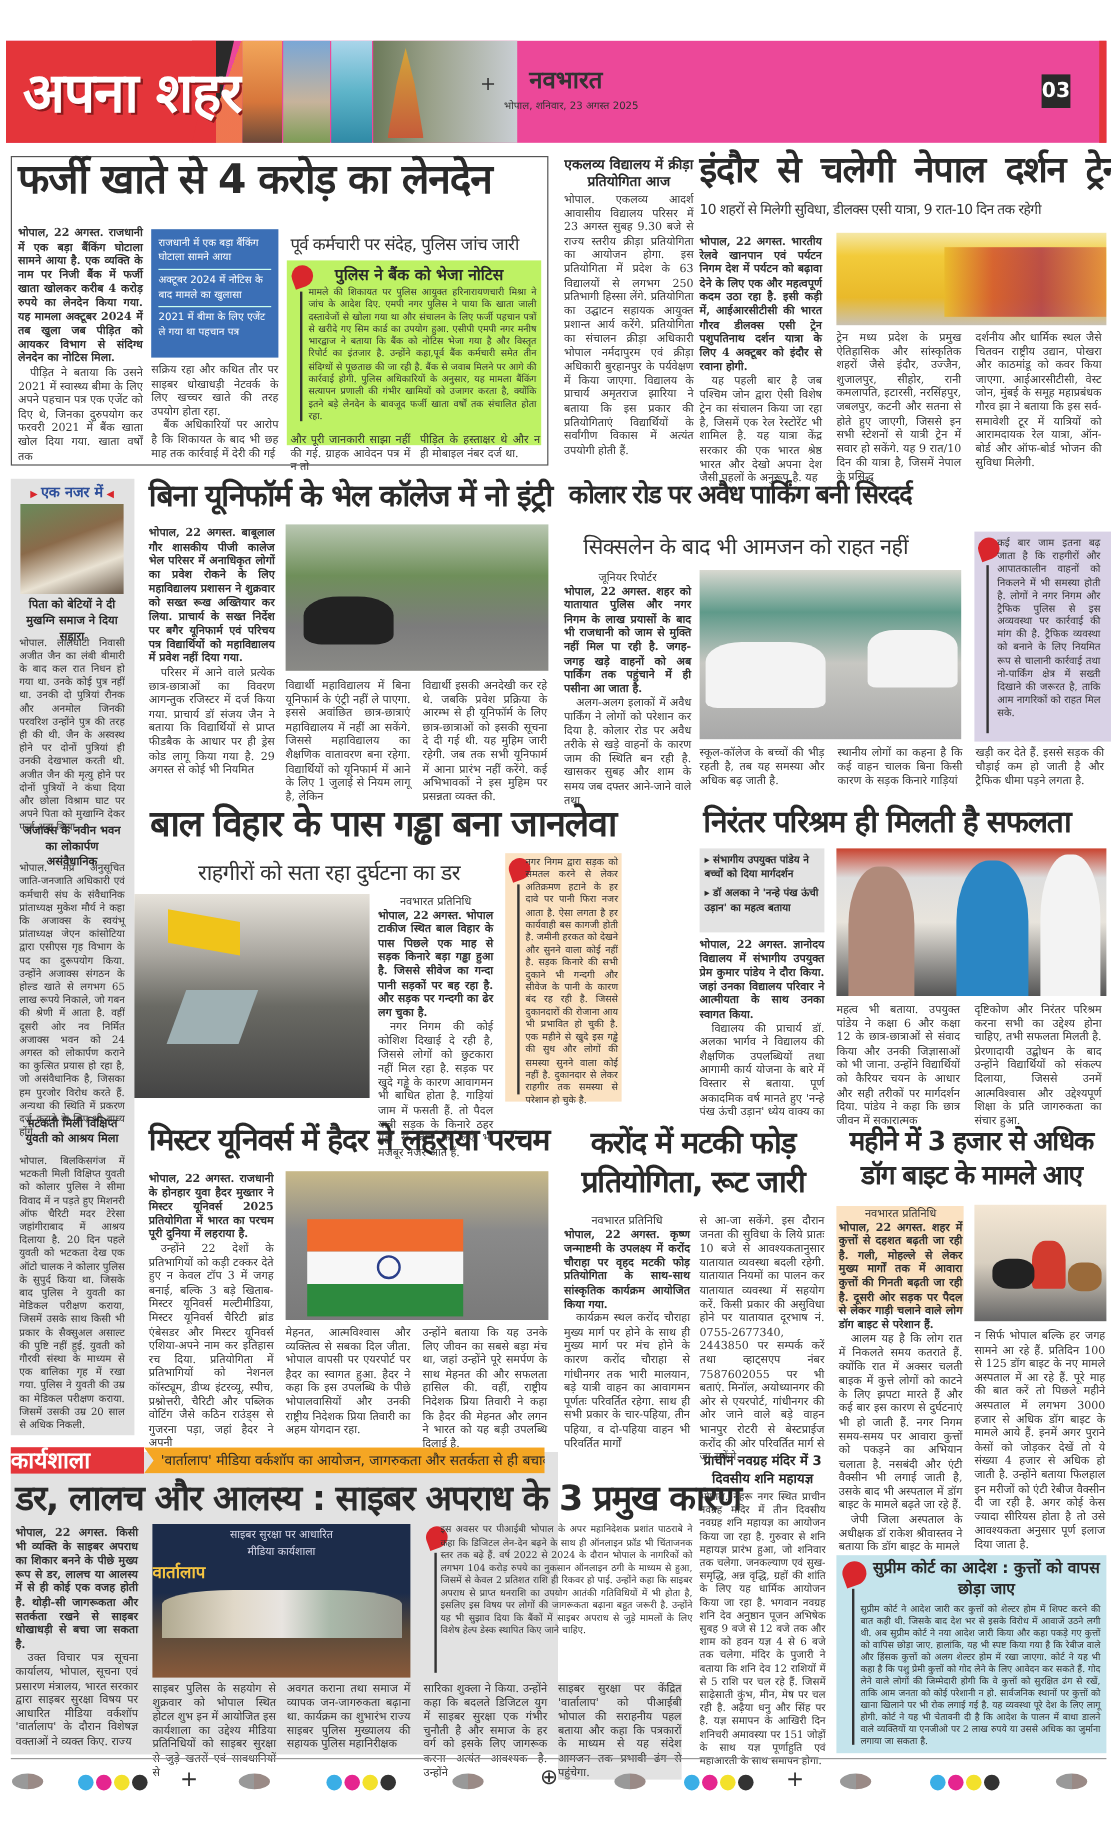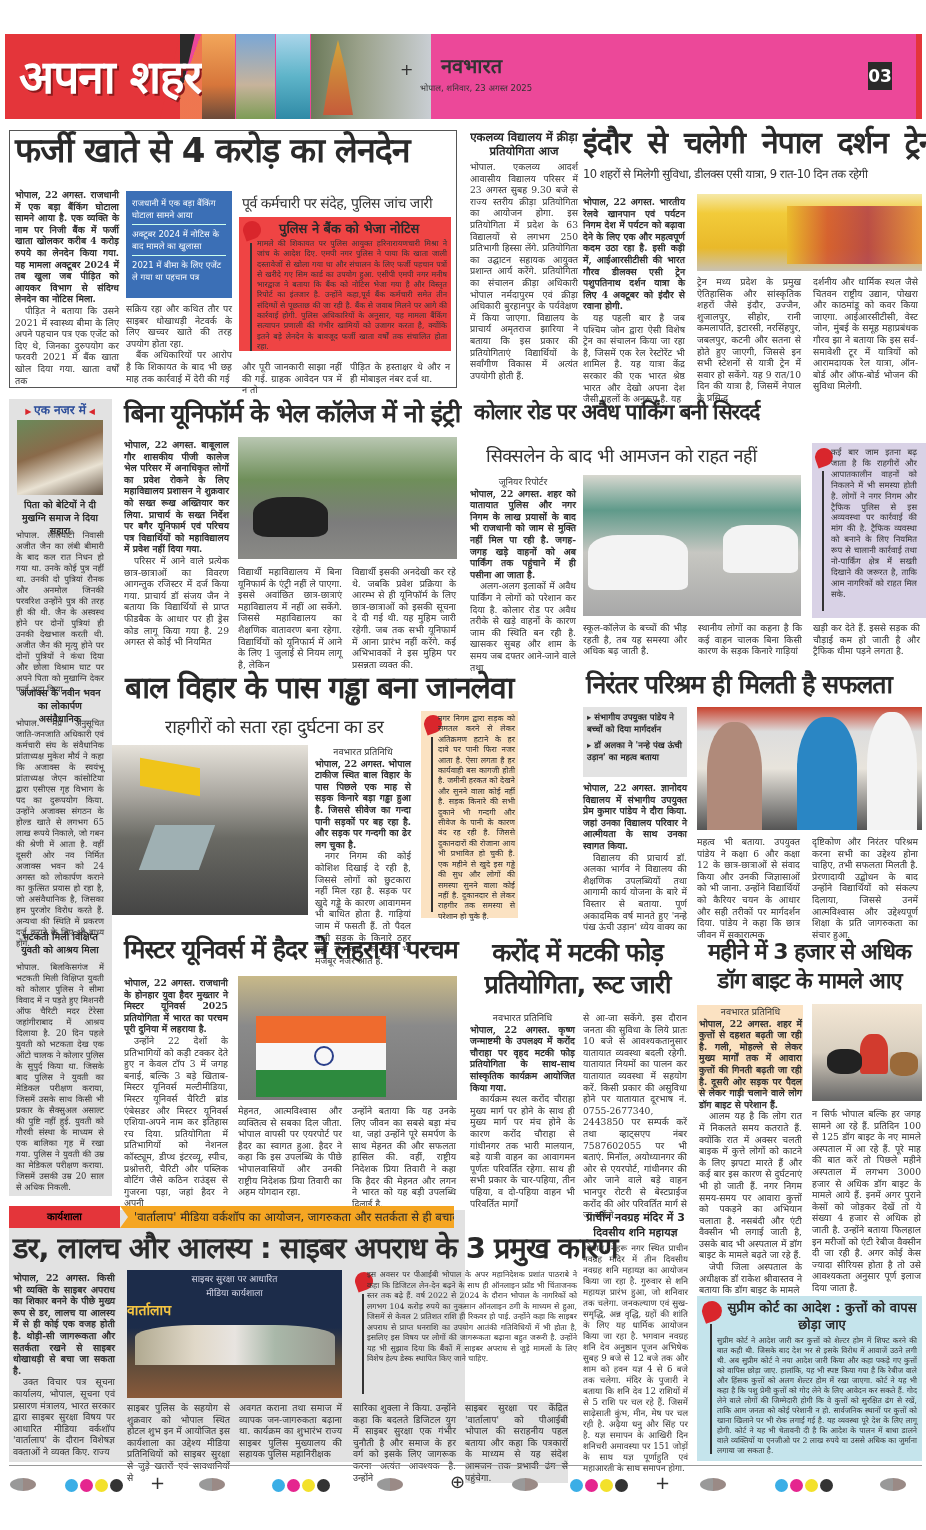--- a/index.html
+++ b/index.html
@@ -46,21 +46,21 @@
   <div class="abs" style="left:116px;top:60px;width:106px;height:107px;background:#3b6fb6;padding:6px;">
     <div style="color:#fff;font-size:8.5px;line-height:12px;border-bottom:1px solid #cfe;padding-bottom:3px;">राजधानी में एक बड़ा बैंकिंग घोटाला सामने आया</div>
     <div style="color:#fff;font-size:8.5px;line-height:12px;border-bottom:1px solid #cfe;padding:3px 0;">अक्टूबर 2024 में नोटिस के बाद मामले का खुलासा</div>
     <div style="color:#fff;font-size:8.5px;line-height:12px;padding-top:3px;">2021 में बीमा के लिए एजेंट ले गया था पहचान पत्र</div>
   </div>
   <div class="txt abs" style="left:116px;top:172px;width:106px;">
     <div>सक्रिय रहा और कथित तौर पर साइबर धोखाधड़ी नेटवर्क के लिए खच्चर खाते की तरह उपयोग होता रहा.</div>
     <p>बैंक अधिकारियों पर आरोप है कि शिकायत के बाद भी छह माह तक कार्रवाई में देरी की गई</p>
   </div>
   <div class="sub abs" style="left:232px;top:62px;font-size:14px;">पूर्व कर्मचारी पर संदेह, पुलिस जांच जारी</div>
-  <div class="abs" style="left:229px;top:86px;width:212px;height:134px;background:#ef4444;">
+  <div class="abs" style="left:229px;top:86px;width:212px;height:154px;background:#bef264;">
     <div class="qmark" style="left:4px;top:4px;"></div>
     <div class="vline" style="left:11px;top:26px;height:108px;"></div>
     <div style="position:absolute;left:40px;top:2px;font-weight:bold;font-size:13px;color:#2a2a2a;white-space:nowrap;">पुलिस ने बैंक को भेजा नोटिस</div>
     <div class="txt" style="position:absolute;left:18px;top:22px;width:190px;font-size:7.8px;line-height:10.3px;">मामले की शिकायत पर पुलिस आयुक्त हरिनारायणचारी मिश्रा ने जांच के आदेश दिए. एमपी नगर पुलिस ने पाया कि खाता जाली दस्तावेजों से खोला गया था और संचालन के लिए फर्जी पहचान पत्रों से खरीदे गए सिम कार्ड का उपयोग हुआ. एसीपी एमपी नगर मनीष भारद्वाज ने बताया कि बैंक को नोटिस भेजा गया है और विस्तृत रिपोर्ट का इंतजार है. उन्होंने कहा,पूर्व बैंक कर्मचारी समेत तीन संदिग्धों से पूछताछ की जा रही है. बैंक से जवाब मिलने पर आगे की कार्रवाई होगी. पुलिस अधिकारियों के अनुसार, यह मामला बैंकिंग सत्यापन प्रणाली की गंभीर खामियों को उजागर करता है, क्योंकि इतने बड़े लेनदेन के बावजूद फर्जी खाता वर्षों तक संचालित होता रहा.</div>
   </div>
   <div class="txt abs" style="left:232px;top:230px;width:100px;">और पूरी जानकारी साझा नहीं की गई. ग्राहक आवेदन पत्र में न तो</div>
   <div class="txt abs" style="left:340px;top:230px;width:100px;">पीड़ित के हस्ताक्षर थे और न ही मोबाइल नंबर दर्ज था.</div>
 </div>
 
 <div class="abs" style="left:470px;top:130px;width:108px;">
@@ -198,21 +198,21 @@
 <div class="abs" style="left:697px;top:1296px;width:225px;height:165px;background:#c5e4ec;">
   <div class="qmark" style="left:5px;top:5px;width:20px;height:20px;"></div>
   <div class="vline" style="left:13px;top:28px;height:130px;"></div>
   <div style="position:absolute;left:30px;top:3px;width:190px;text-align:center;font-weight:bold;font-size:13px;line-height:17px;color:#2a2a2a;">सुप्रीम कोर्ट का आदेश : कुत्तों को वापस छोड़ा जाए</div>
   <div class="txt" style="position:absolute;left:20px;top:40px;width:200px;font-size:7.6px;line-height:10px;">सुप्रीम कोर्ट ने आदेश जारी कर कुत्तों को शेल्टर होम में शिफ्ट करने की बात कही थी. जिसके बाद देश भर से इसके विरोध में आवाजें उठने लगी थी. अब सुप्रीम कोर्ट ने नया आदेश जारी किया और कहा पकड़े गए कुत्तों को वापिस छोड़ा जाए. हालांकि, यह भी स्पष्ट किया गया है कि रेबीज वाले और हिंसक कुत्तों को अलग शेल्टर होम में रखा जाएगा. कोर्ट ने यह भी कहा है कि पशु प्रेमी कुत्तों को गोद लेने के लिए आवेदन कर सकते हैं. गोद लेने वाले लोगों की जिम्मेदारी होगी कि वे कुत्तों को सुरक्षित ढंग से रखें, ताकि आम जनता को कोई परेशानी न हो. सार्वजनिक स्थानों पर कुत्तों को खाना खिलाने पर भी रोक लगाई गई है. यह व्यवस्था पूरे देश के लिए लागू होगी. कोर्ट ने यह भी चेतावनी दी है कि आदेश के पालन में बाधा डालने वाले व्यक्तियों या एनजीओ पर 2 लाख रुपये या उससे अधिक का जुर्माना लगाया जा सकता है.</div>
 </div>
 
 <div class="abs" style="left:9px;top:1210px;width:456px;height:252px;background:#e2e2e2;"></div>
 <div class="abs" style="left:465px;top:1232px;width:0;height:0;"></div>
 <div class="abs" style="left:9px;top:1206px;width:111px;height:22px;background:#e4353a;">
-  <span style="display:block;text-align:center;color:#000000;font-weight:bold;font-size:10px;line-height:22px;">कार्यशाला</span>
+  <span style="display:block;color:#ffffff;font-weight:bold;font-size:19px;line-height:22px;">कार्यशाला</span>
 </div>
 <div class="abs" style="left:120px;top:1206px;width:334px;height:22px;background:#f5a623;clip-path:polygon(0 0,100% 0,100% 100%,0 100%,8px 50%);">
   <span style="position:absolute;left:14px;top:3px;font-size:11.5px;color:#2a2a2a;white-space:nowrap;">'वार्तालाप' मीडिया वर्कशॉप का आयोजन, जागरुकता और सतर्कता से ही बचाव संभव</span>
 </div>
 <h2 class="hl abs" style="left:13px;top:1233px;font-size:29px;">डर, लालच और आलस्य : साइबर अपराध के 3 प्रमुख कारण</h2>
 <div class="txt abs" style="left:13px;top:1272px;width:102px;">
   <div style="font-weight:bold">भोपाल, 22 अगस्त. किसी भी व्यक्ति के साइबर अपराध का शिकार बनने के पीछे मुख्य रूप से डर, लालच या आलस्य में से ही कोई एक वजह होती है. थोड़ी-सी जागरूकता और सतर्कता रखने से साइबर धोखाधड़ी से बचा जा सकता है.</div>
   <p>उक्त विचार पत्र सूचना कार्यालय, भोपाल, सूचना एवं प्रसारण मंत्रालय, भारत सरकार द्वारा साइबर सुरक्षा विषय पर आधारित मीडिया वर्कशॉप 'वार्तालाप' के दौरान विशेषज्ञ वक्ताओं ने व्यक्त किए. राज्य</p>
 </div>
 <div class="photo" style="left:127px;top:1270px;width:215px;height:128px;background:linear-gradient(180deg,#1c2c4a 0%,#1c2c4a 45%,#5a4a3a 70%,#8a5a3a 100%);">

